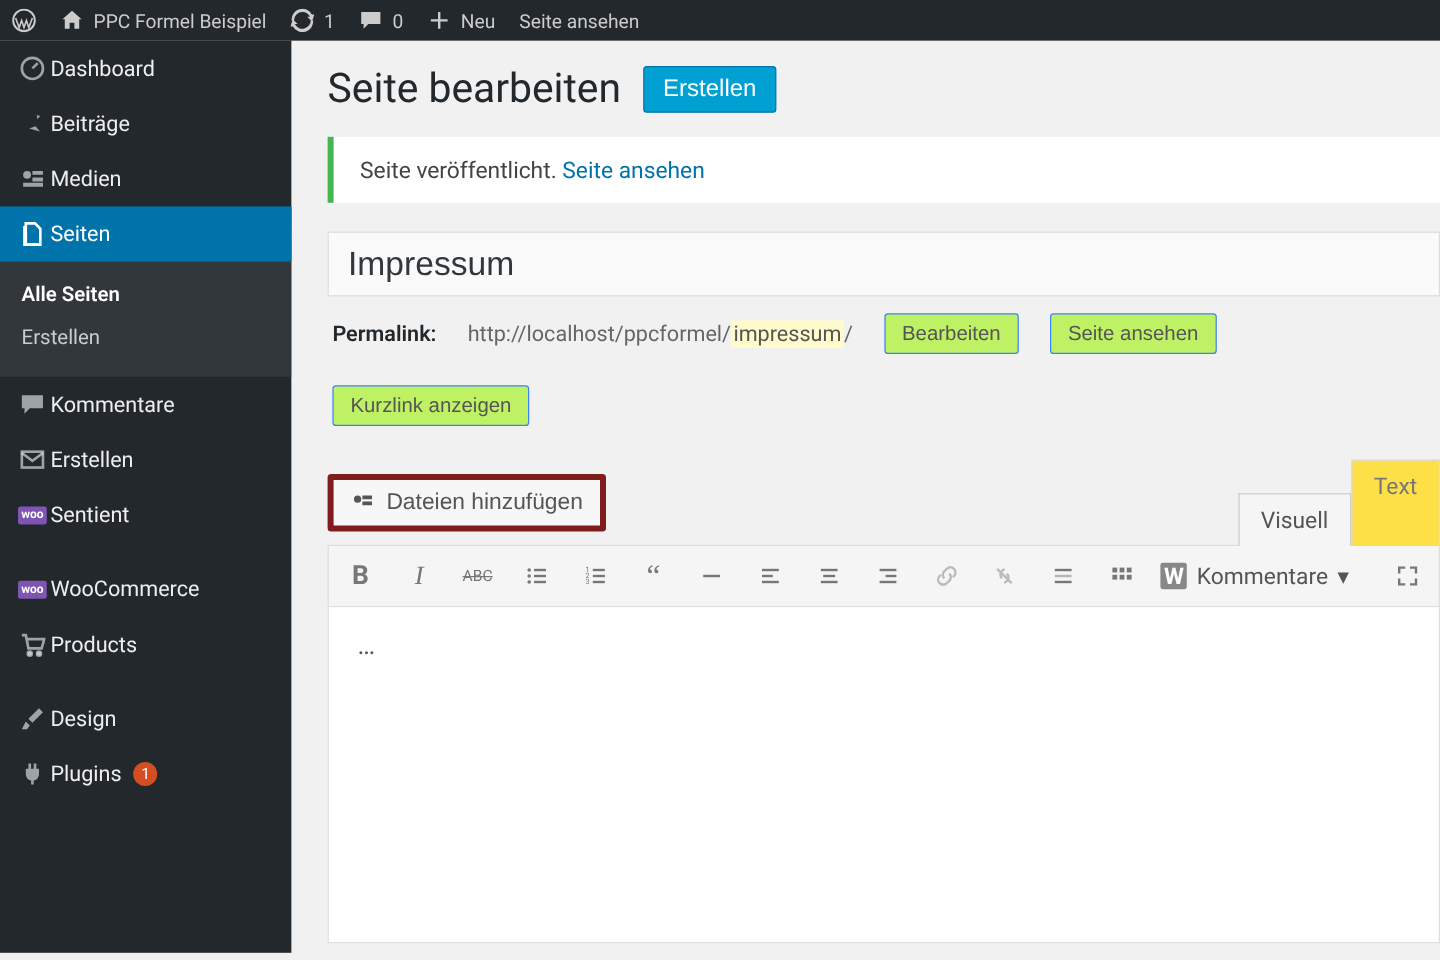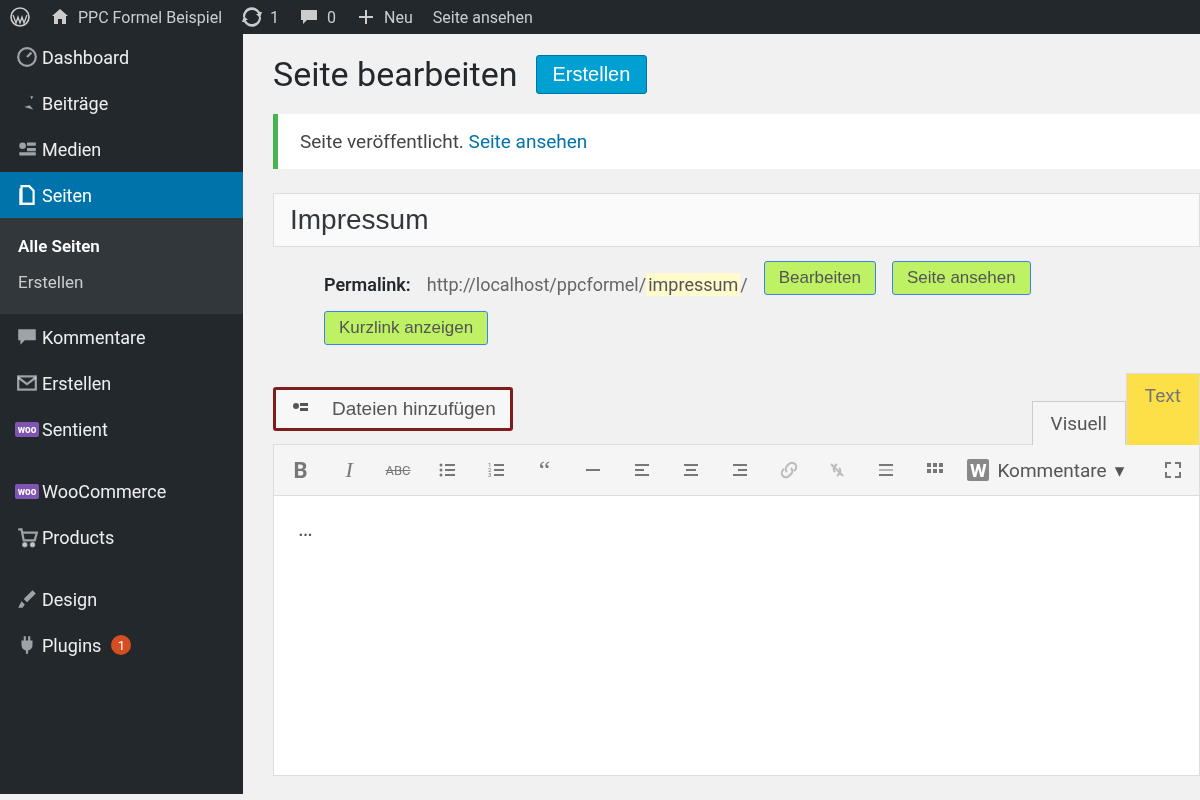--- a/index.html
+++ b/index.html
@@ -17,26 +17,26 @@
 .menu-icon { width: 22px; height: 22px; display: inline-flex; align-items: center; justify-content: center; color: rgba(240,245,250,.6); }
 .menu-item.active .menu-icon { color: #fff; }
 .badge-count { background: #d54e21; color: #fff; border-radius: 10px; font-size: 13px; min-width: 20px; height: 20px; display: inline-flex; align-items: center; justify-content: center; padding: 0 6px; margin-left: 6px; }
 .content { flex: 1; padding: 20px 0 0 30px; overflow: hidden; background:#f1f1f1; }
 .heading-row { display: flex; align-items: center; gap: 18px; margin-bottom: 20px; }
 .page-heading { font-size: 34px; font-weight: 400; color: #23282d; }
 .btn-primary { background: #00a0d2; border: 1px solid #0073aa; color: #fff; font-size: 20px; padding: 7px 16px; border-radius: 3px; cursor: pointer; }
 .notice { background: #fff; border-left: 5px solid #46b450; padding: 16px 22px; font-size: 19px; color: #444; margin-right: 0; margin-bottom: 24px; }
 .notice a { color: #0073aa; text-decoration: none; }
 .title-input { width: 100%; font-size: 28px; padding: 10px 16px; border: 1px solid #ddd; background: #fafafa; color: #32373c; }
-.permalink-row { display: flex; align-items: flex-end; gap: 16px; padding: 14px 4px 10px; font-size: 18px; color: #666; flex-wrap: wrap; margin-left: 47px; }
+.permalink-row { display: flex; align-items: center; gap: 26px; padding: 14px 4px 10px; font-size: 18px; color: #666; flex-wrap: wrap; }
 .permalink-row strong { color: #23282d; font-weight: 600; }
 .slug { background: #fffbcc; padding: 1px 2px; color: #555; }
 .btn-secondary { background: #bef264; border: 1px solid #3b82f6; color: #555; font-size: 17px; padding: 6px 14px; border-radius: 3px; cursor: pointer; }
 .media-row { display: flex; align-items: center; justify-content: space-between; margin-top: 18px; padding-right: 0; }
-.media-btn { background: #f7f7f7; border: 3px solid #7f1d1d; color: #555; font-size: 19px; padding: 8px 14px; border-radius: 3px; cursor: pointer; display: flex; align-items: center; gap: 22px; }
+.media-btn { background: #f7f7f7; border: 5px solid #7f1d1d; color: #555; font-size: 19px; padding: 8px 14px; border-radius: 3px; cursor: pointer; display: flex; align-items: center; gap: 10px; }
 .tabs { display: flex; }
 .tab { border: 1px solid #ddd; border-bottom: none; padding: 10px 18px; font-size: 19px; color: #555; background: #f7f7f7; cursor: pointer; }
 .tab.active { background: #f5f5f5; border-color:#ccc;margin-top:28px; }
 .tab.inactive { background: #fde047; color: #777; }
 .toolbar { background: #f5f5f5; border: 1px solid #ddd; border-bottom: 1px solid #ddd; padding: 8px 10px; display: flex; align-items: center; gap: 16px; font-size: 18px; color: #777; margin-top: -1px; }
 .tool-btn { width: 34px; height: 34px; display: inline-flex; align-items: center; justify-content: center; cursor: pointer; color: #777; border-radius: 2px; }
 .tool-btn.disabled { color: #bbb; }
 .shortcodes-btn { display: flex; align-items: center; gap: 8px; color: #555; font-size: 19px; cursor: pointer; }
 .editor-body { background: #fff; border: 1px solid #ddd; border-top: none; height: 280px; padding: 20px 24px; font-size: 22px; color: #555; }
 .woo-icon { background: #7f54b3; color: #fff; font-size: 10px; font-weight: 700; padding: 2px 3px; border-radius: 2px; }

